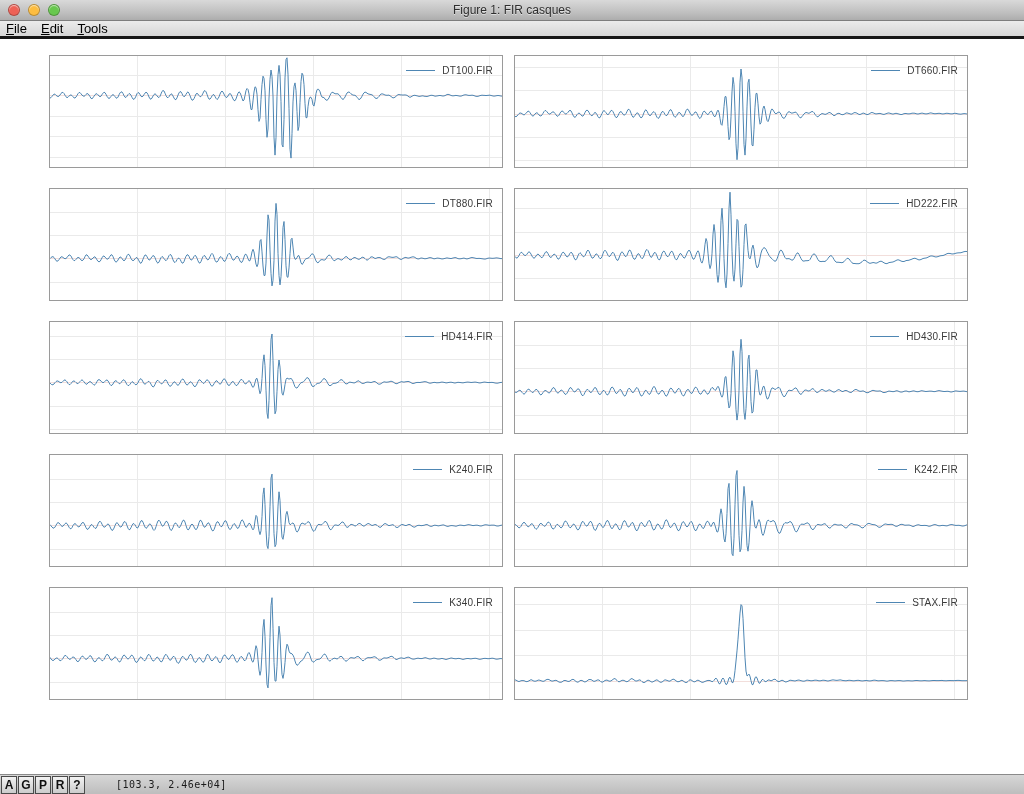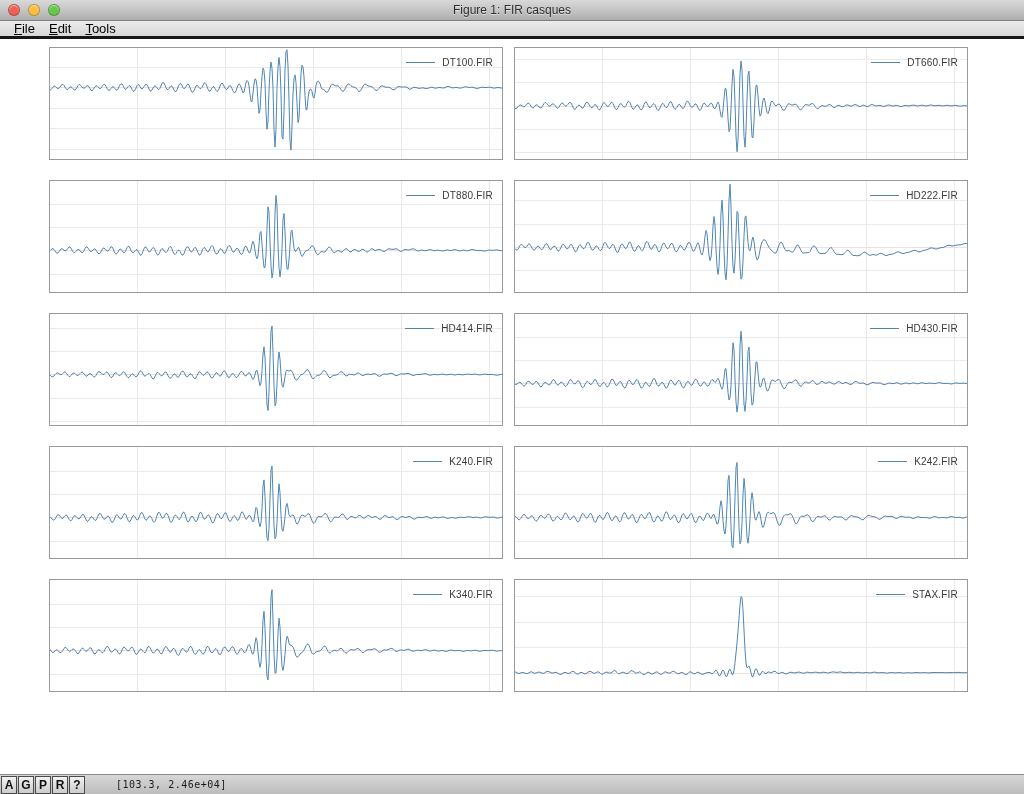--- a/index.html
+++ b/index.html
@@ -16,29 +16,29 @@
     display:flex;align-items:center;justify-content:center;
   }
   .title-text{font-size:12px;color:#2e2e2e;text-shadow:0 1px 0 rgba(255,255,255,.5);}
   .lights{position:absolute;left:8px;top:4px;display:flex;gap:8px;}
   .light{width:12px;height:12px;border-radius:50%;box-sizing:border-box;
          border:1px solid rgba(0,0,0,.25);box-shadow:inset 0 1px 1px rgba(255,255,255,.6);}
   
   .menubar{
     position:absolute;left:0;top:21px;width:1024px;height:15px;
     background:linear-gradient(#ececec,#d6d6d6);
-    display:flex;align-items:center;padding-left:14px;box-sizing:border-box;
+    display:flex;align-items:center;padding-left:6px;box-sizing:border-box;
   }
   .menubar-sep{position:absolute;left:0;top:36px;width:1024px;height:3px;background:#161616;}
   .menu-item{font-size:13px;color:#000;margin-right:14px;cursor:default;line-height:15px;}
   .menu-item .ul{text-decoration:underline;}
   
   .canvas{position:absolute;left:0;top:39px;width:1024px;height:735px;background:#ffffff;}
   .plots{
-    position:absolute;left:49px;top:8px;
+    position:absolute;left:49px;top:16px;
     display:grid;grid-template-columns:454px 454px;column-gap:11px;
     grid-template-rows:repeat(5,113px);row-gap:20px;
   }
   .plot{
     position:relative;box-sizing:border-box;background:#fff;
     border:1px solid var(--border,#9a9a9a);
   }
   .gl{position:absolute;pointer-events:none;}
   .gl.v{top:0;bottom:0;width:1px;}
   .gl.h{left:0;right:0;height:1px;}

